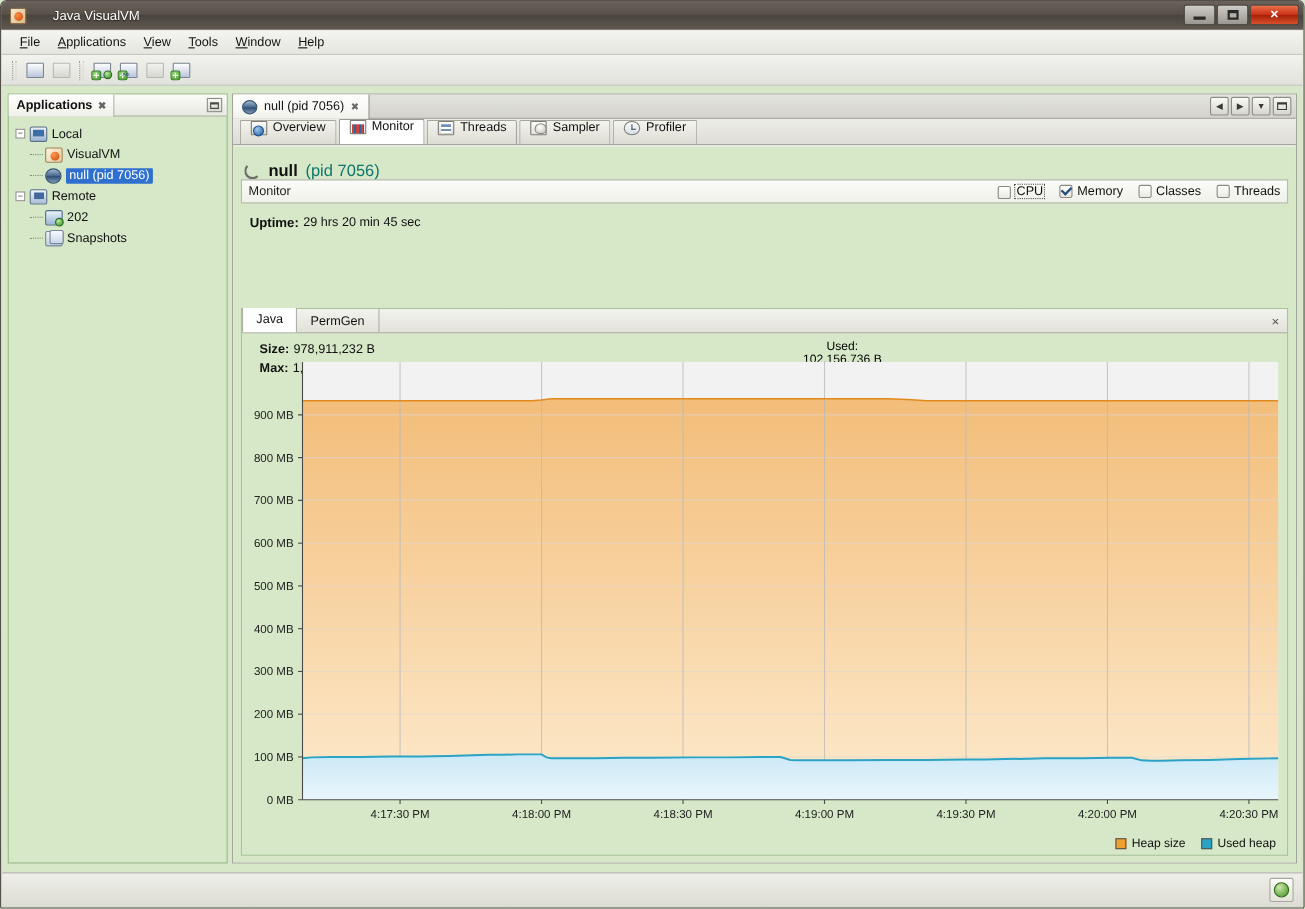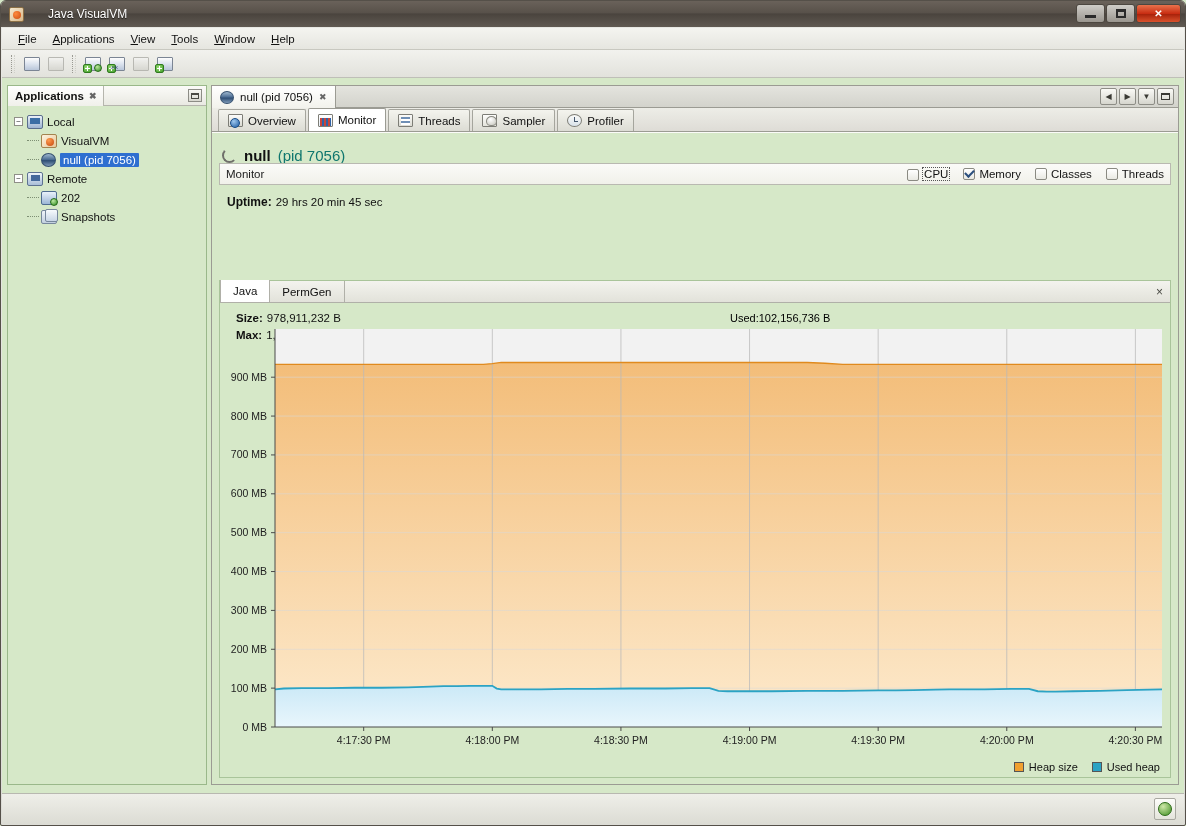--- a/index.html
+++ b/index.html
@@ -179,21 +179,21 @@
     display:flex; align-items:center; justify-content:center; font-size:8px; color:#3a3a34;
   }
   .navbtn i.mn{ display:block;width:9px;height:7px;border:1px solid #3a3a34;border-top-width:2px; }
 
   #view-tabs{
     height:24px; background:linear-gradient(to bottom,#ededE7,#dedcd6);
     display:flex; align-items:flex-end; padding-left:6px; gap:0;
     border-bottom:1px solid #9b9b93;
   }
   .vtab{
-    height:22px; padding:0 9px; display:flex; align-items:center; gap:5px;
+    height:22px; padding:0 9px; display:flex; gap:5px;
     border:1px solid #a5a59d; border-bottom:none; border-radius:2px 2px 0 0;
     background:linear-gradient(to bottom,#f4f4ee,#dcdcd4);
     font-size:11.5px; color:#111; margin-right:2px;
   }
   .vtab.active{
     background:#ffffff; height:23px; font-weight:normal;
     border-color:#9b9b93; position:relative; z-index:2;
   }
   .vt-ic{ width:15px;height:13px; border:1px solid #7d7d76; border-radius:1px; position:relative;
     background:linear-gradient(to bottom,#fcfcfa,#dadad2); flex:none; }
@@ -275,21 +275,21 @@
     height:21px; padding:0 12px; display:flex; align-items:center;
     font-size:11.5px; color:#111; border-right:1px solid #b0b0a8;
   }
   .htab.active{ background:#ffffff; border-left:1px solid #b0b0a8; height:22px; }
   #heap-close{ position:absolute; right:7px; top:4px; font-size:12px; color:#4a4a44; }
 
   #heap-stats{ position:relative; height:40px; padding:6px 0 0 16px; }
   .stat-line{ display:flex; align-items:center; height:17px; }
   .stat-line .k{ font-weight:bold; font-size:11.5px; color:#111; }
   .stat-line .v{ font-size:11.5px; color:#111; margin-left:4px; }
-  #stat-used{ position:absolute; left:510px; top:6px; display:flex; align-items:center; height:17px; }
+  #stat-used{ position:absolute; left:510px; top:6px; display:flex; align-items:center; height:17px;flex-direction:column; }
 
   
   #chart-wrap{ position:absolute; left:0; right:0; top:46px; bottom:0; }
   #chart-svg{ display:block; }
   #legend{
     position:absolute; right:10px; bottom:4px; display:flex; gap:14px; align-items:center;
   }
   .leg{ display:flex; align-items:center; gap:5px; font-size:11px; color:#111; }
   .leg .sw{ width:10px;height:10px; border:1px solid #555; }
 

